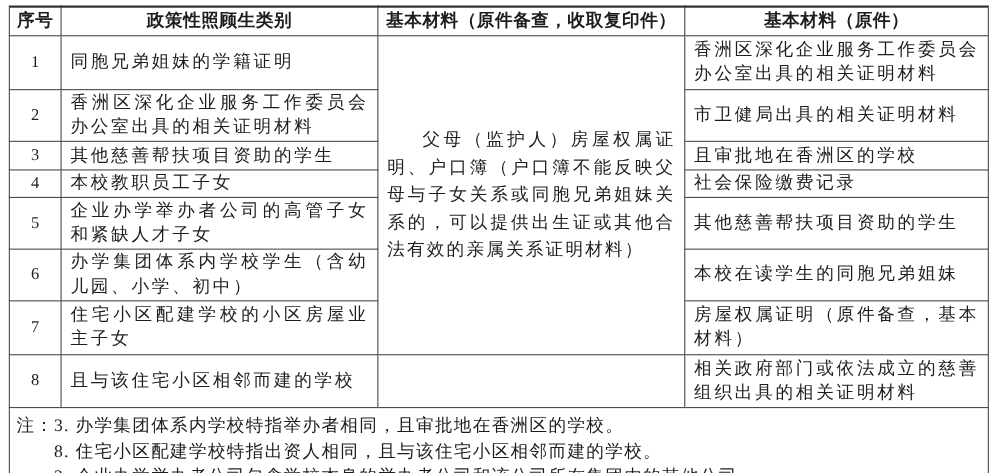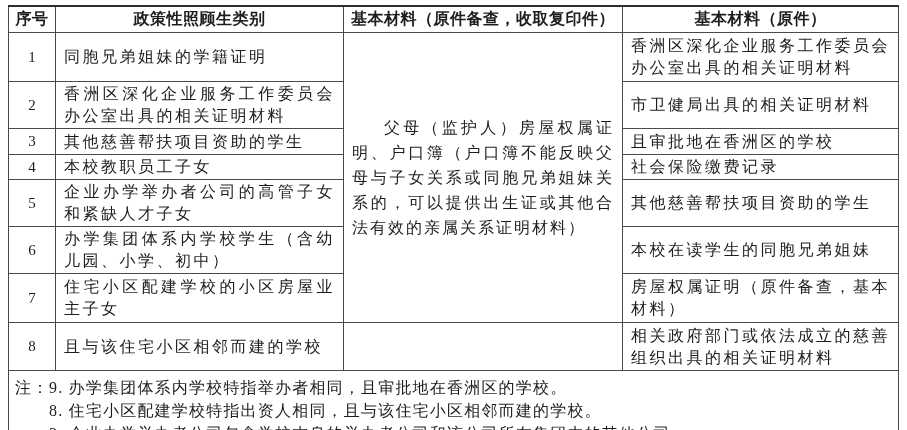--- a/index.html
+++ b/index.html
@@ -154,21 +154,21 @@
       <td class="num">8</td>
       <td class="cat">且与该住宅小区相邻而建的学校</td>
       <td class="basic"></td>
       <td class="proof">相关政府部门或依法成立的慈善组织出具的相关证明材料</td>
     </tr>
     <tr class="notes-row">
       <td class="notes-cell" colspan="4">
         <div class="notes-wrap">
           <span class="notes-label">注：</span>
           <div class="notes-items">
-            <div class="note-item">9. 办学集团体系内学校特指举办者相同，且审批地在香洲区的学校。</div>
+            <div class="note-item">3. 办学集团体系内学校特指举办者相同，且审批地在香洲区的学校。</div>
             <div class="note-item">8. 住宅小区配建学校特指出资人相同，且与该住宅小区相邻而建的学校。</div>
             <div class="note-item">3. 企业办学举办者公司包含学校本身的举办者公司和该公司所在集团内的其他公司。</div>
           </div>
         </div>
       </td>
     </tr>
   </tbody>
 </table>
 
 </body></html>

